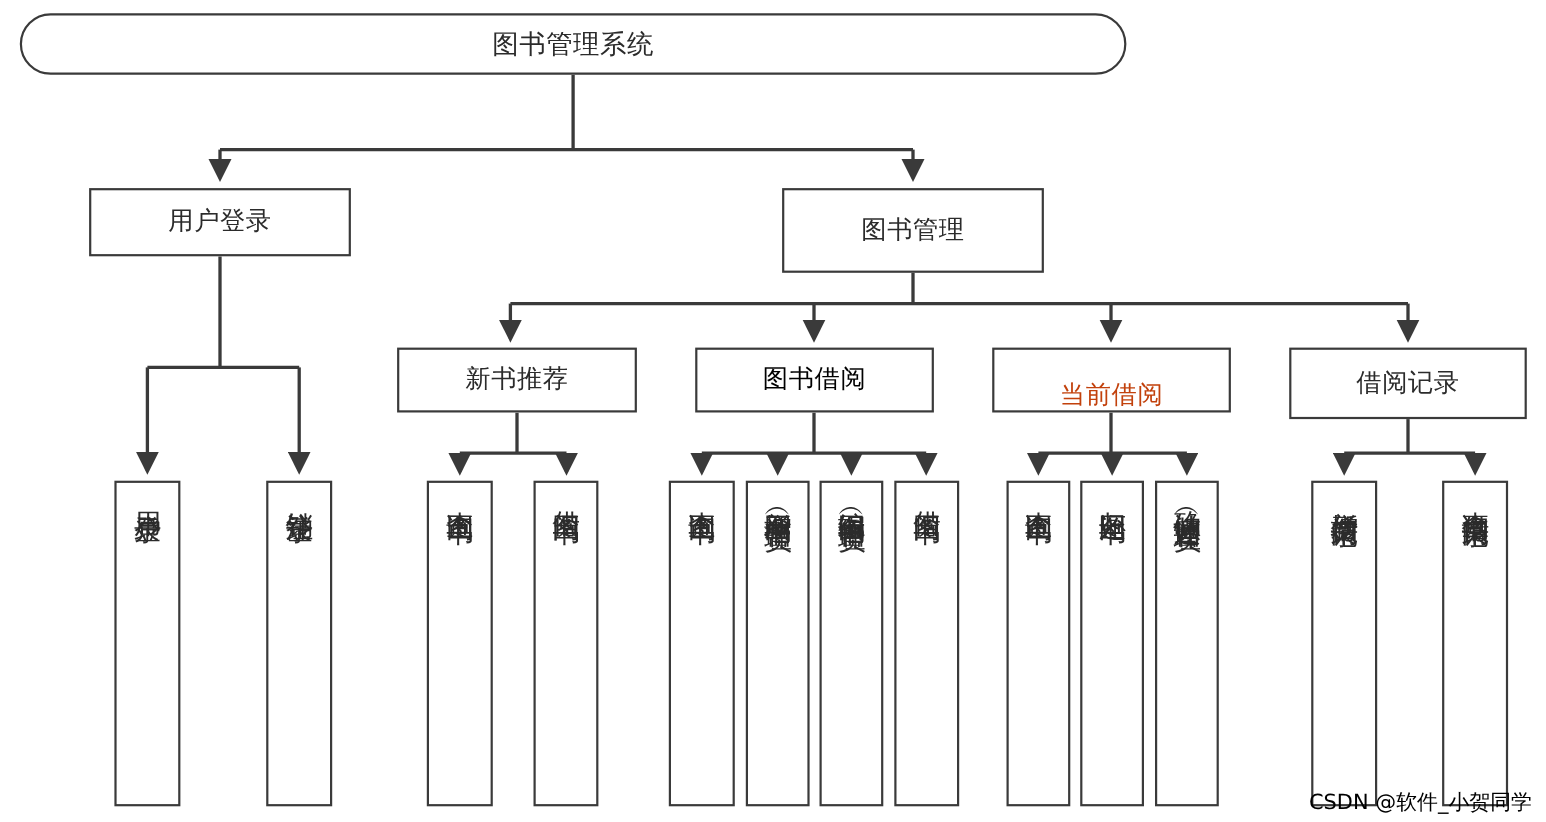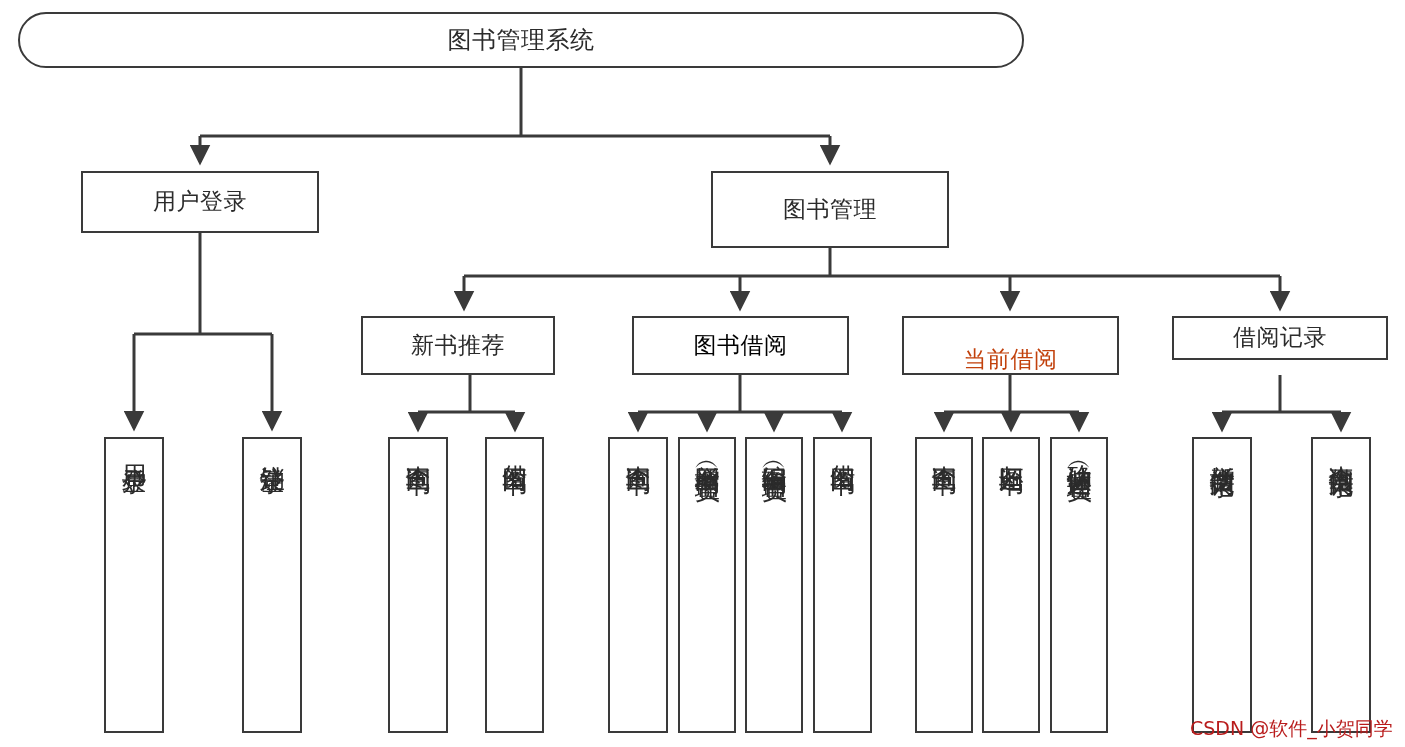--- a/index.html
+++ b/index.html
@@ -131,30 +131,30 @@
     <span class="node-label">图书管理系统</span>
   </div>
 
   <div class="node horizontal" style="left: 81px; top: 171px; width: 238px; height: 62px; border-color: rgb(58, 58, 58); background: rgb(255, 255, 255); color: rgb(43, 43, 43);">
     <span class="node-label">用户登录</span>
   </div>
   <div class="node horizontal" style="left: 711px; top: 171px; width: 238px; height: 77px; border-color: rgb(58, 58, 58); background: rgb(255, 255, 255); color: rgb(43, 43, 43);">
     <span class="node-label">图书管理</span>
   </div>
 
-  <div class="node horizontal" style="left: 361px; top: 316px; width: 194px; height: 59px; border-color: rgb(58, 58, 58); background: rgb(255, 255, 255); color: rgb(43, 43, 43);">
+  <div class="node horizontal" style="left: 361px; top: 316px; width: 218px; height: 59px; border-color: rgb(58, 58, 58); background: rgb(255, 255, 255); color: rgb(43, 43, 43);">
     <span class="node-label">新书推荐</span>
   </div>
   <div class="node horizontal" style="left: 632px; top: 316px; width: 217px; height: 59px; border-color: rgb(58, 58, 58); background: rgb(255, 255, 255); color: #000000;">
     <span class="node-label">图书借阅</span>
   </div>
   <div class="node horizontal" style="left: 902px; top: 316px; width: 217px; height: 59px; border-color: rgb(58, 58, 58); background: rgb(255, 255, 255); color: #c2410c; align-items: flex-end;">
     <span class="node-label">当前借阅</span>
   </div>
-  <div class="node horizontal" style="left: 1172px; top: 316px; width: 216px; height: 44px; border-color: rgb(58, 58, 58); background: rgb(255, 255, 255); color: rgb(43, 43, 43);">
+  <div class="node horizontal" style="left: 1172px; top: 316px; width: 216px; height: 65px; border-color: rgb(58, 58, 58); background: rgb(255, 255, 255); color: rgb(43, 43, 43);">
     <span class="node-label">借阅记录</span>
   </div>
 
   <div class="node vertical" style="left: 104px; top: 437px; width: 60px; height: 296px; border-color: rgb(58, 58, 58); background: rgb(255, 255, 255); color: rgb(43, 43, 43);">
     <span class="node-label">用户登录</span>
   </div>
   <div class="node vertical" style="left: 242px; top: 437px; width: 60px; height: 296px; border-color: rgb(58, 58, 58); background: rgb(255, 255, 255); color: rgb(43, 43, 43);">
     <span class="node-label">注销登录</span>
   </div>
   <div class="node vertical" style="left: 388px; top: 437px; width: 60px; height: 296px; border-color: rgb(58, 58, 58); background: rgb(255, 255, 255); color: rgb(43, 43, 43);">
@@ -184,15 +184,15 @@
   <div class="node vertical" style="left: 1050px; top: 437px; width: 58px; height: 296px; border-color: rgb(58, 58, 58); background: rgb(255, 255, 255); color: rgb(43, 43, 43);">
     <span class="node-label">确认归还（管理员）</span>
   </div>
   <div class="node vertical" style="left: 1192px; top: 437px; width: 60px; height: 296px; border-color: rgb(58, 58, 58); background: rgb(255, 255, 255); color: rgb(43, 43, 43);">
     <span class="node-label">新增借阅记录</span>
   </div>
   <div class="node vertical" style="left: 1311px; top: 437px; width: 60px; height: 296px; border-color: rgb(58, 58, 58); background: rgb(255, 255, 255); color: rgb(43, 43, 43);">
     <span class="node-label">查询借阅记录</span>
   </div>
 
-  <div class="watermark" style="left: 1190px; top: 716px; color: #b91c1c;">CSDN @软件_小贺同学</div>
+  <div class="watermark" style="left: 1190px; top: 716px; color: #000000;">CSDN @软件_小贺同学</div>
 
 </div>
 
 </body></html>

